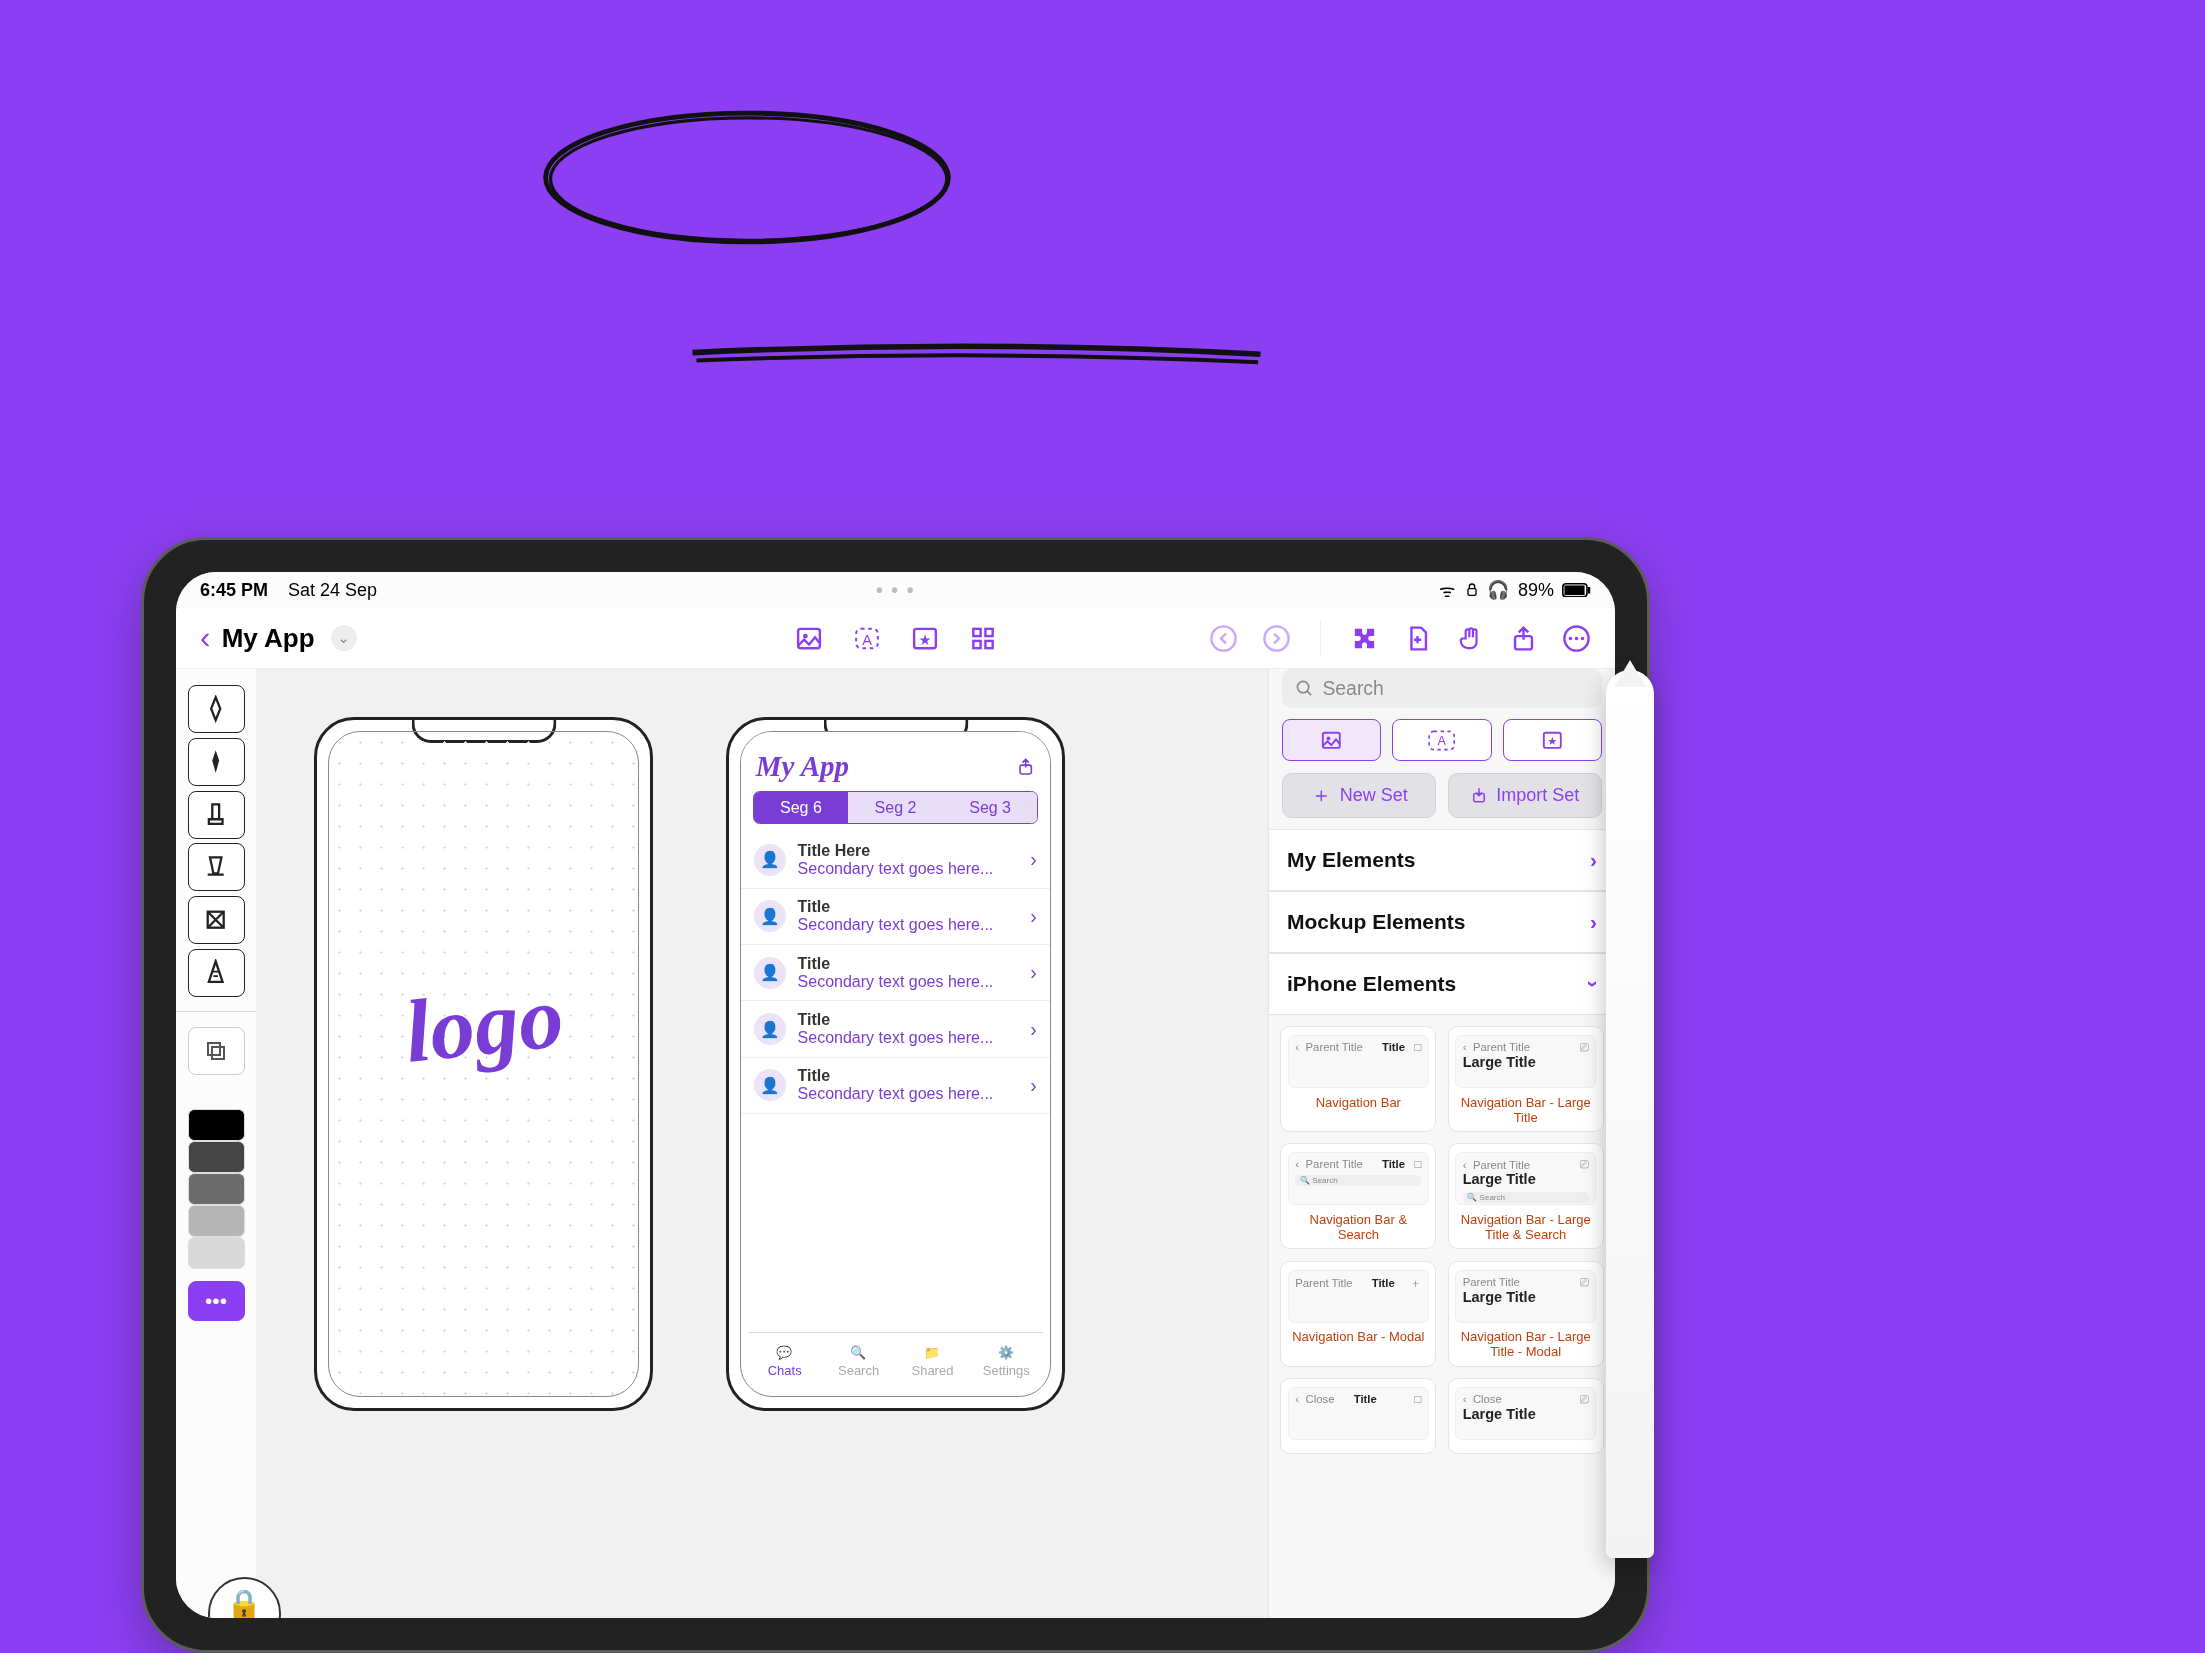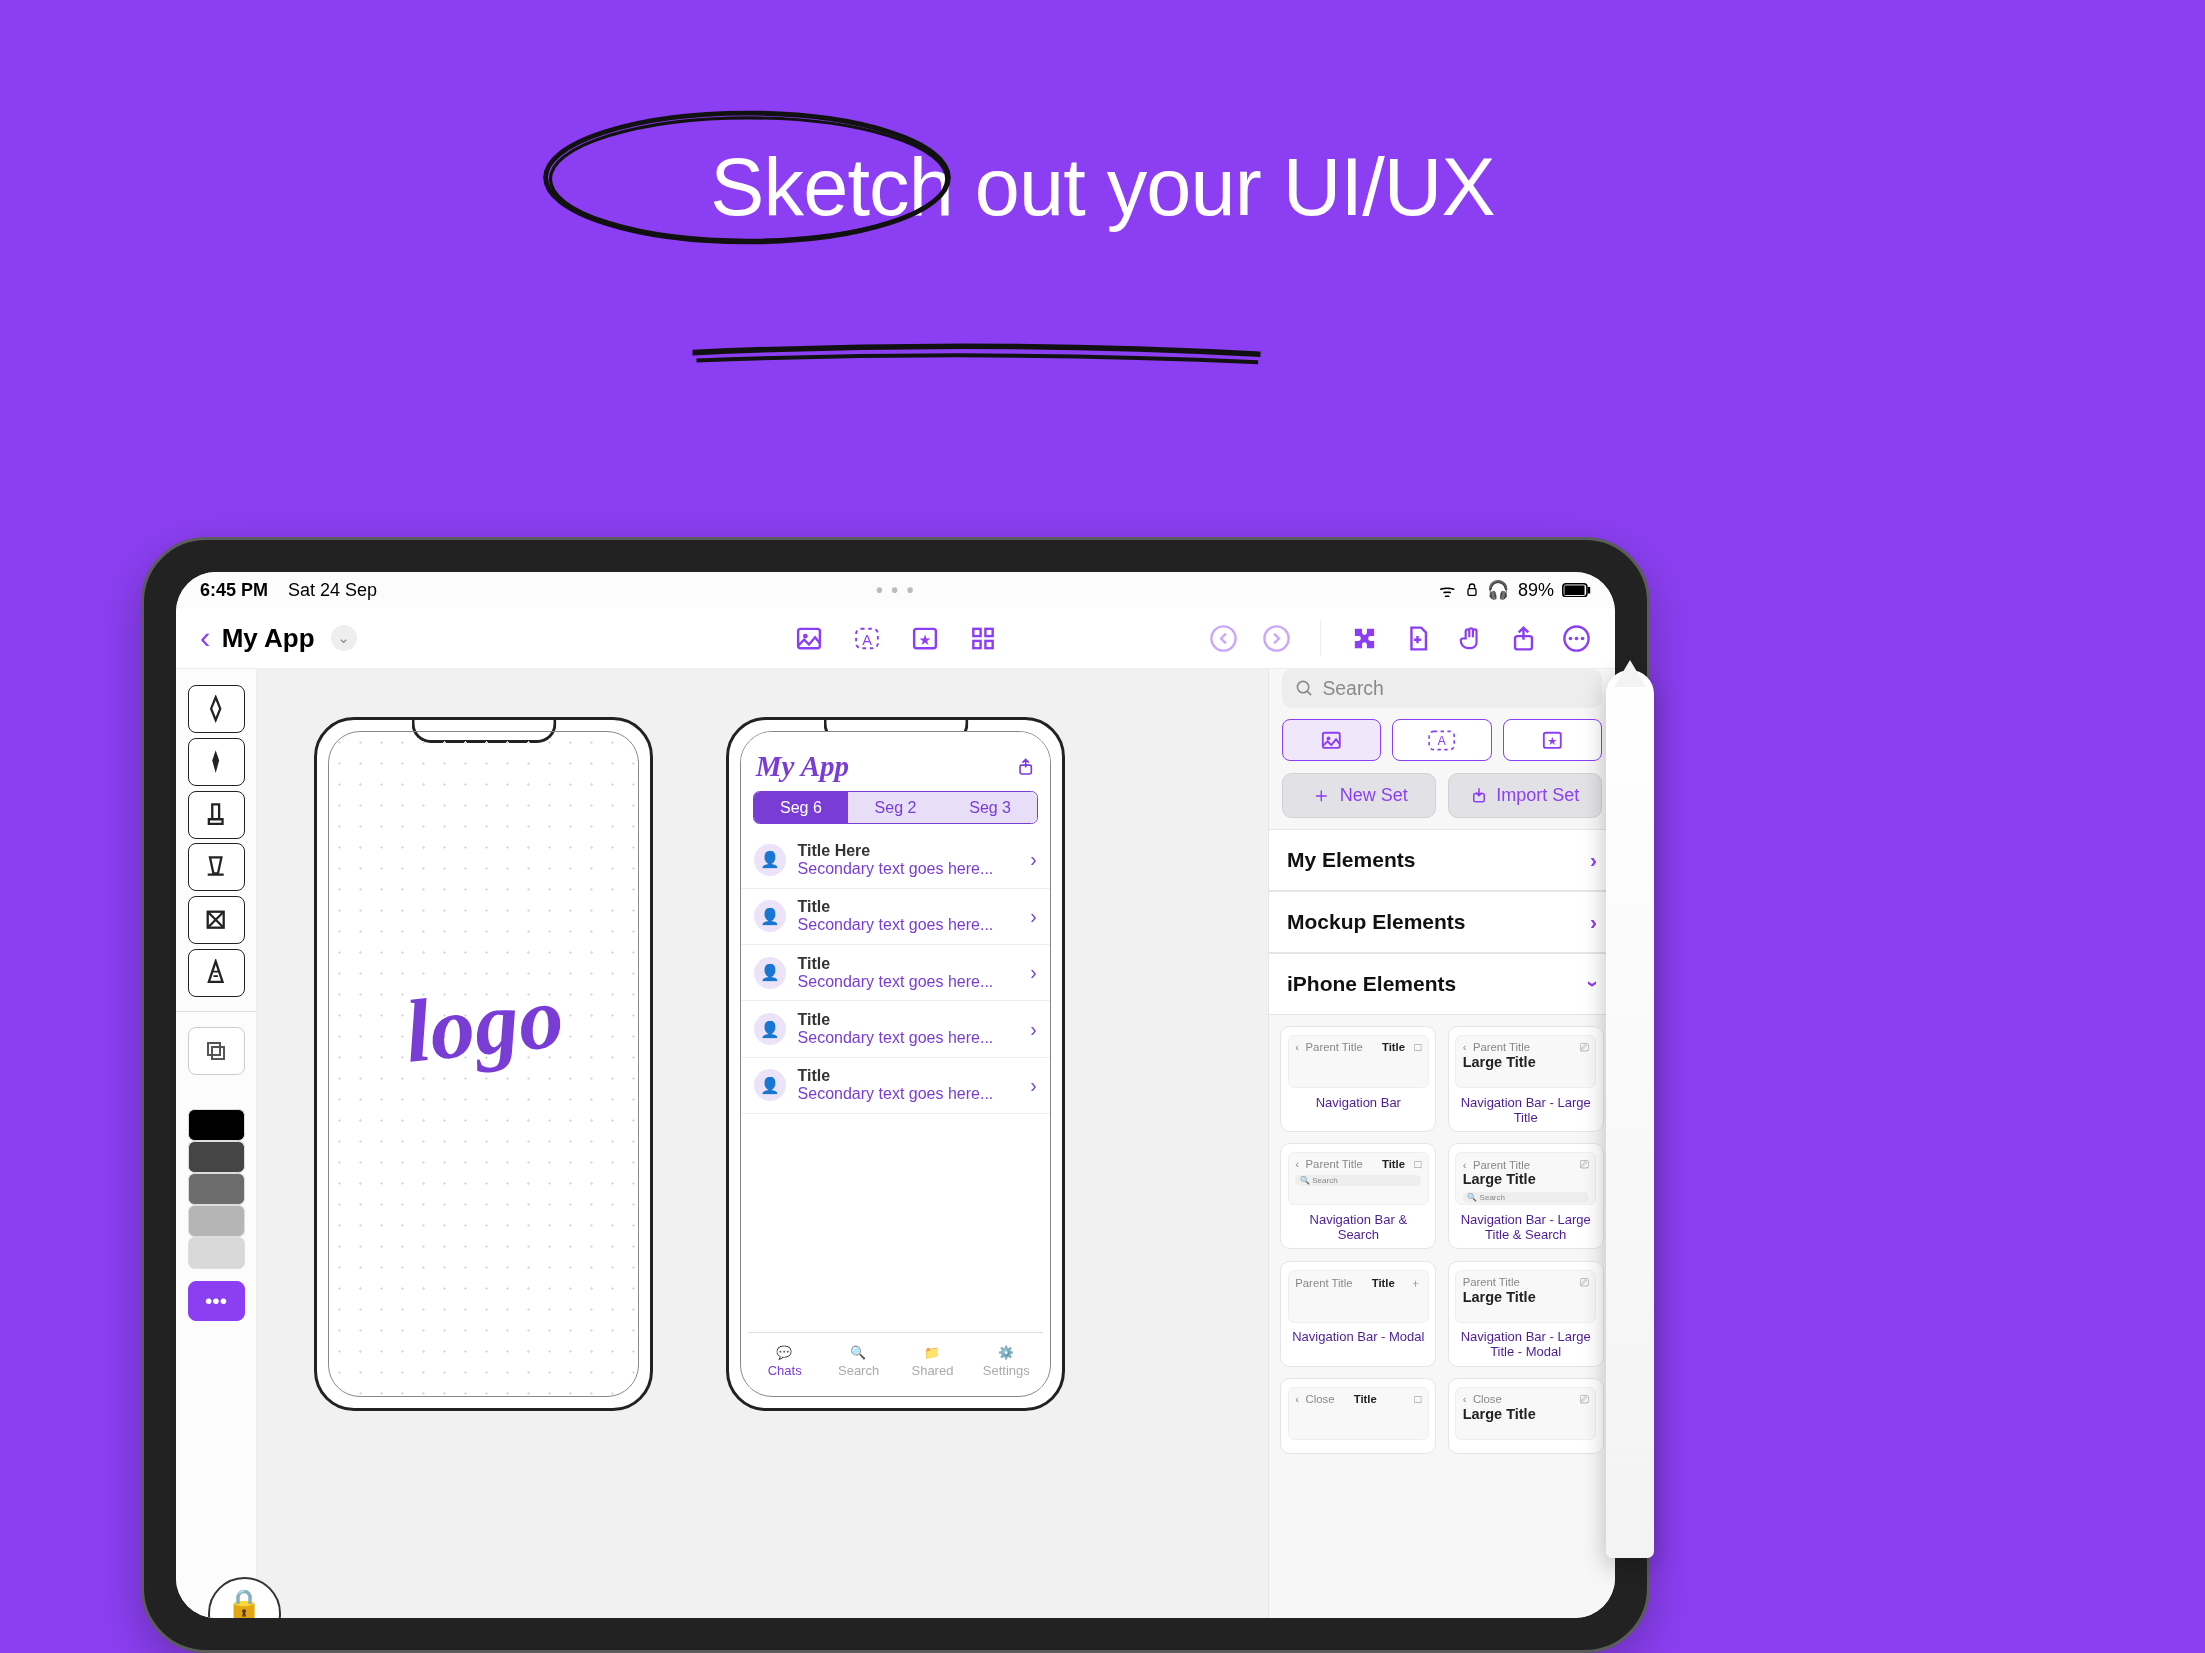--- a/index.html
+++ b/index.html
@@ -215,21 +215,21 @@
   .list-section .arrow { color:#8C3FF2; font-size:21px;}
   .elements-grid {
     display:grid; grid-template-columns:1fr 1fr; gap:11.3px;
     padding:11.3px; overflow:auto;
   }
   .el-card { background:#fff; border:0.8px solid #e5e5e5; border-radius:9.7px; padding:8px 6.5px 6.5px; display:flex; flex-direction:column; gap:6.5px;}
   .el-card .mini { height:53px; background:#f8f8f8; border-radius:6.5px; border:0.8px solid #eee; font-size:9.7px; color:#888; padding:4.8px 6.5px; position:relative;}
   .el-card .mini .tline { font-size:11.3px; display:flex; gap:6.5px; align-items:center;}
   .el-card .mini .lt { font-size:14.5px; font-weight:700; color:#222;}
   .el-card .mini .srch { margin-top:4.8px; height:11.3px; background:#eee; border-radius:4.8px; font-size:8px; padding:0 4.8px; line-height:11.3px;}
-  .el-card .cap { text-align:center; font-size:13px; color:#4c1d95;}
+  .el-card .cap { text-align:center; font-size:13px; color:#c2410c;}
 
   
   .pencil {
     position:absolute; left:1606px; top:670px;
     width:48px; height:888px;
     background:linear-gradient(#fff,#f3f3f3);
     border-radius:24px 24px 6.5px 6.5px;
     box-shadow:0 8px 24px rgba(0,0,0,.25);
   }
   .pencil::before {
@@ -242,21 +242,21 @@
   .fab::after { content:"🔒"; position:absolute; top:8px; left:50%; transform:translateX(-50%); font-size:29px;}
 </style>
 </head>
 <body>
 
 <div class="headline">
   <svg class="ellipse" viewBox="0 0 520 180">
     <ellipse cx="260" cy="90" rx="250" ry="80" fill="none" stroke="#111" stroke-width="6"></ellipse>
     <ellipse cx="262" cy="92" rx="246" ry="76" fill="none" stroke="#111" stroke-width="4"></ellipse>
   </svg>
-  <span>Sketch out your UI/UX</span><br>
+  <br>
   <svg class="underline" viewBox="0 0 720 30">
     <path d="M5 12 Q360 -5 715 14" fill="none" stroke="#111" stroke-width="7"></path>
     <path d="M10 22 Q360 8 712 24" fill="none" stroke="#111" stroke-width="5"></path>
   </svg>
 </div>
 
 <div class="ipad">
   <div class="ipad-screen">
 
     <div class="statusbar">

